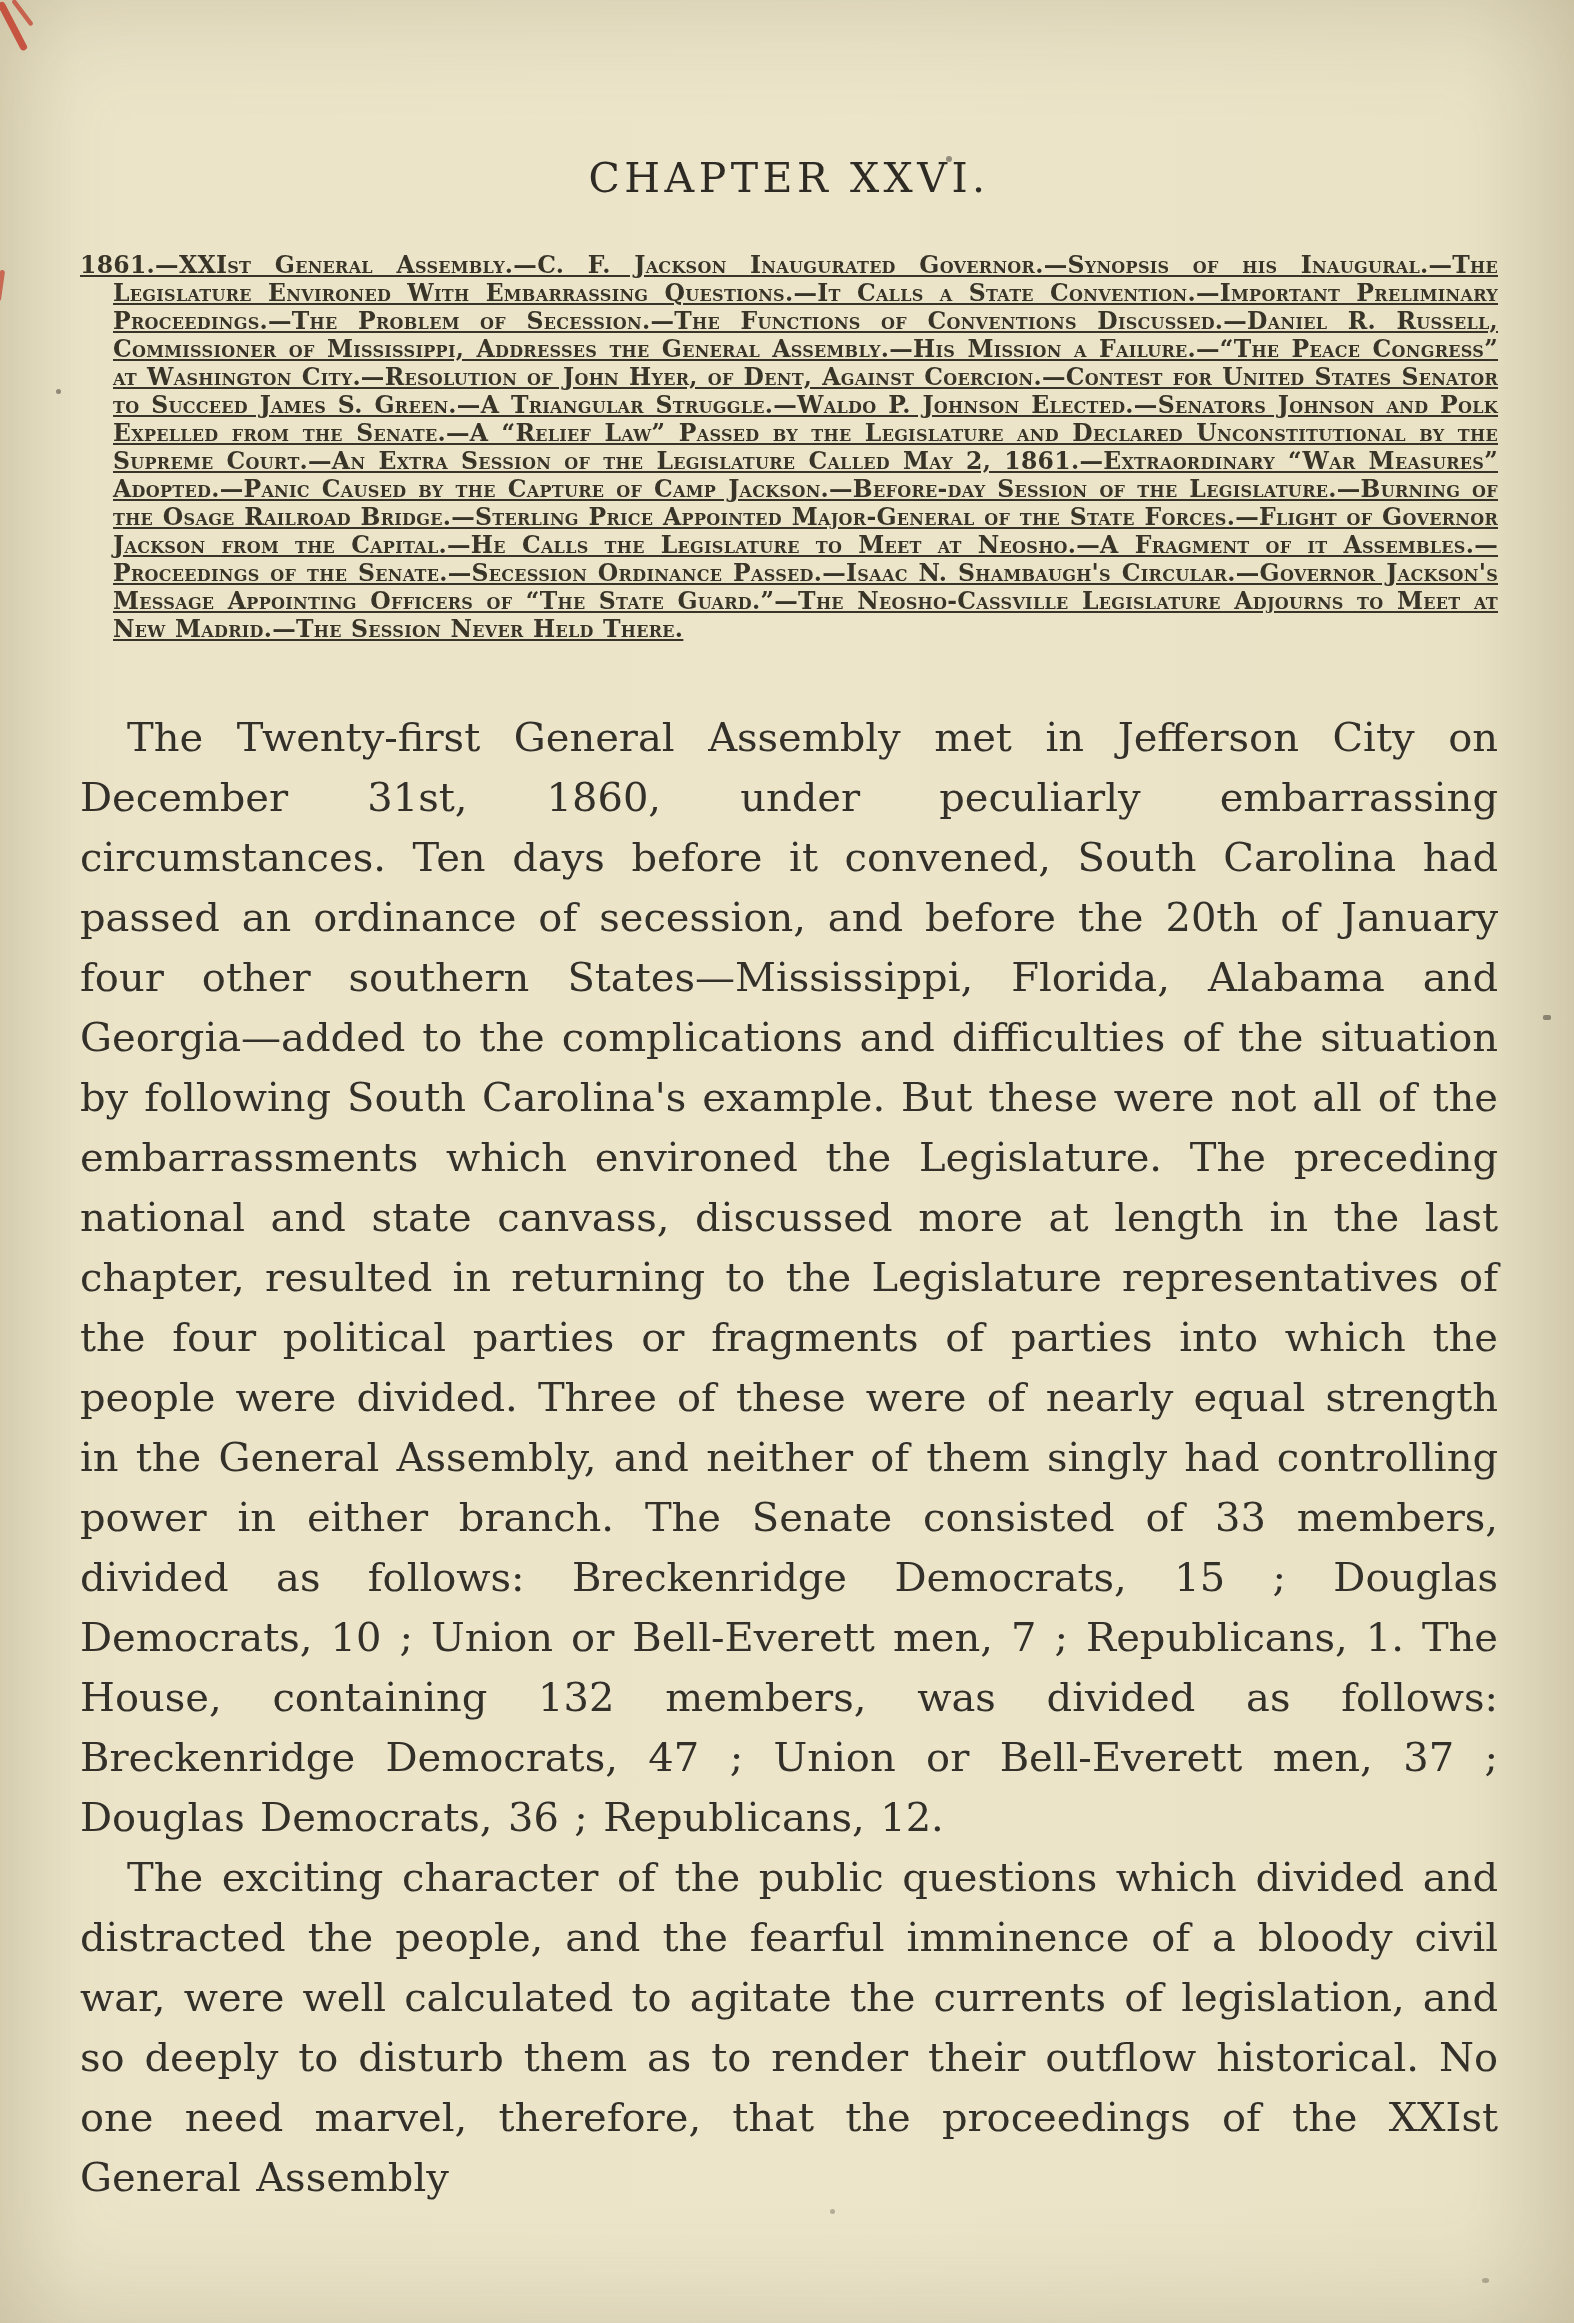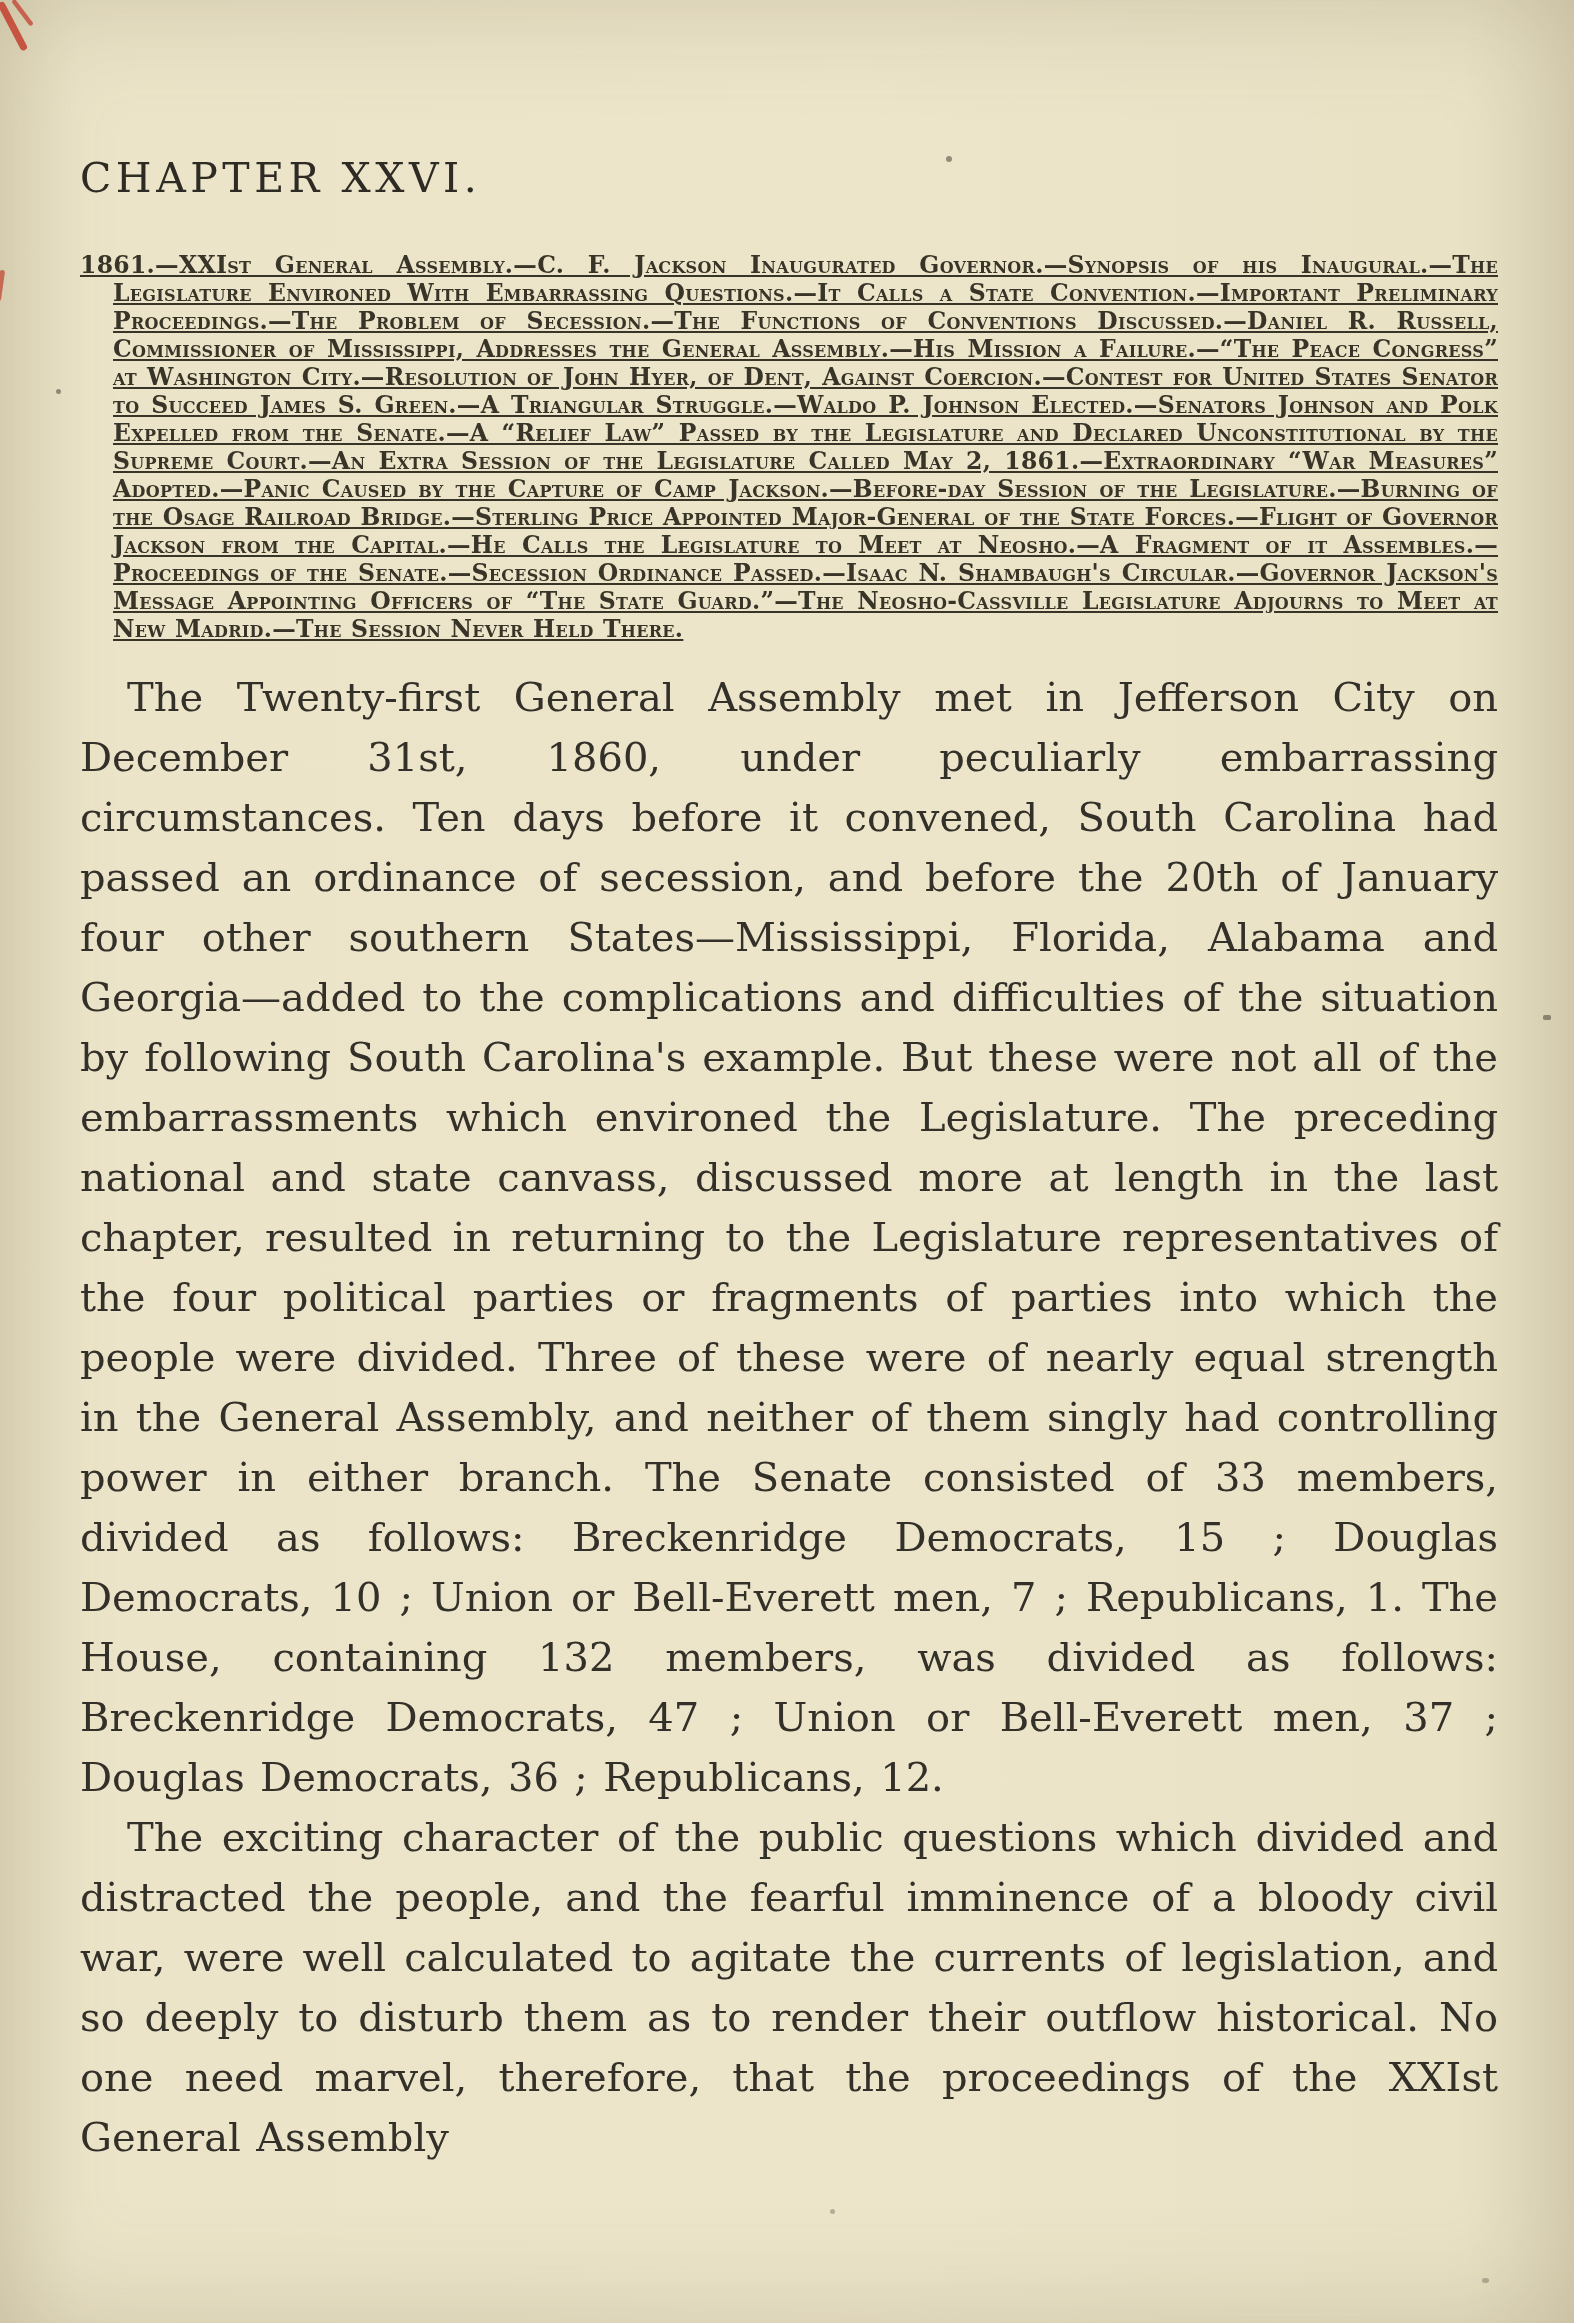--- a/index.html
+++ b/index.html
@@ -14,41 +14,42 @@
     height: 2323px;
     overflow: hidden;
     background: linear-gradient(90deg, #e3dbbe 0%, #ebe4c8 5%, #ece5ca 55%, #e9e2c5 93%, #dfd7ba 100%);
     box-shadow: inset 0 0 109px rgba(120,105,70,0.25);
     color: #322f28;
   }
   .page-inner {
     padding: 154px 76px 0 80px;
   }
   .chapter-title {
+    text-align: center;
     font-size: 41px;
     font-weight: 400;
     letter-spacing: 4.5px;
     color: #2e2b25;
     margin-bottom: 49px;
   }
   .synopsis {
     font-variant: small-caps;
     font-weight: 600;
     font-size: 23.5px;
     line-height: 28px;
     letter-spacing: 0.3px;
     text-align: justify;
     color: #383428;
     padding-left: 33px;
     text-indent: -33px;
     word-spacing: 0.9px;
     text-decoration: underline;
   }
   .body-text {
-    margin-top: 24px;
+    margin-top: 64px;
   }
   .body-text p {
     font-size: 40px;
     line-height: 60px;
     text-align: justify;
     text-indent: 47px;
     word-spacing: 2.7px;
     color: #33302a;
   }
   

